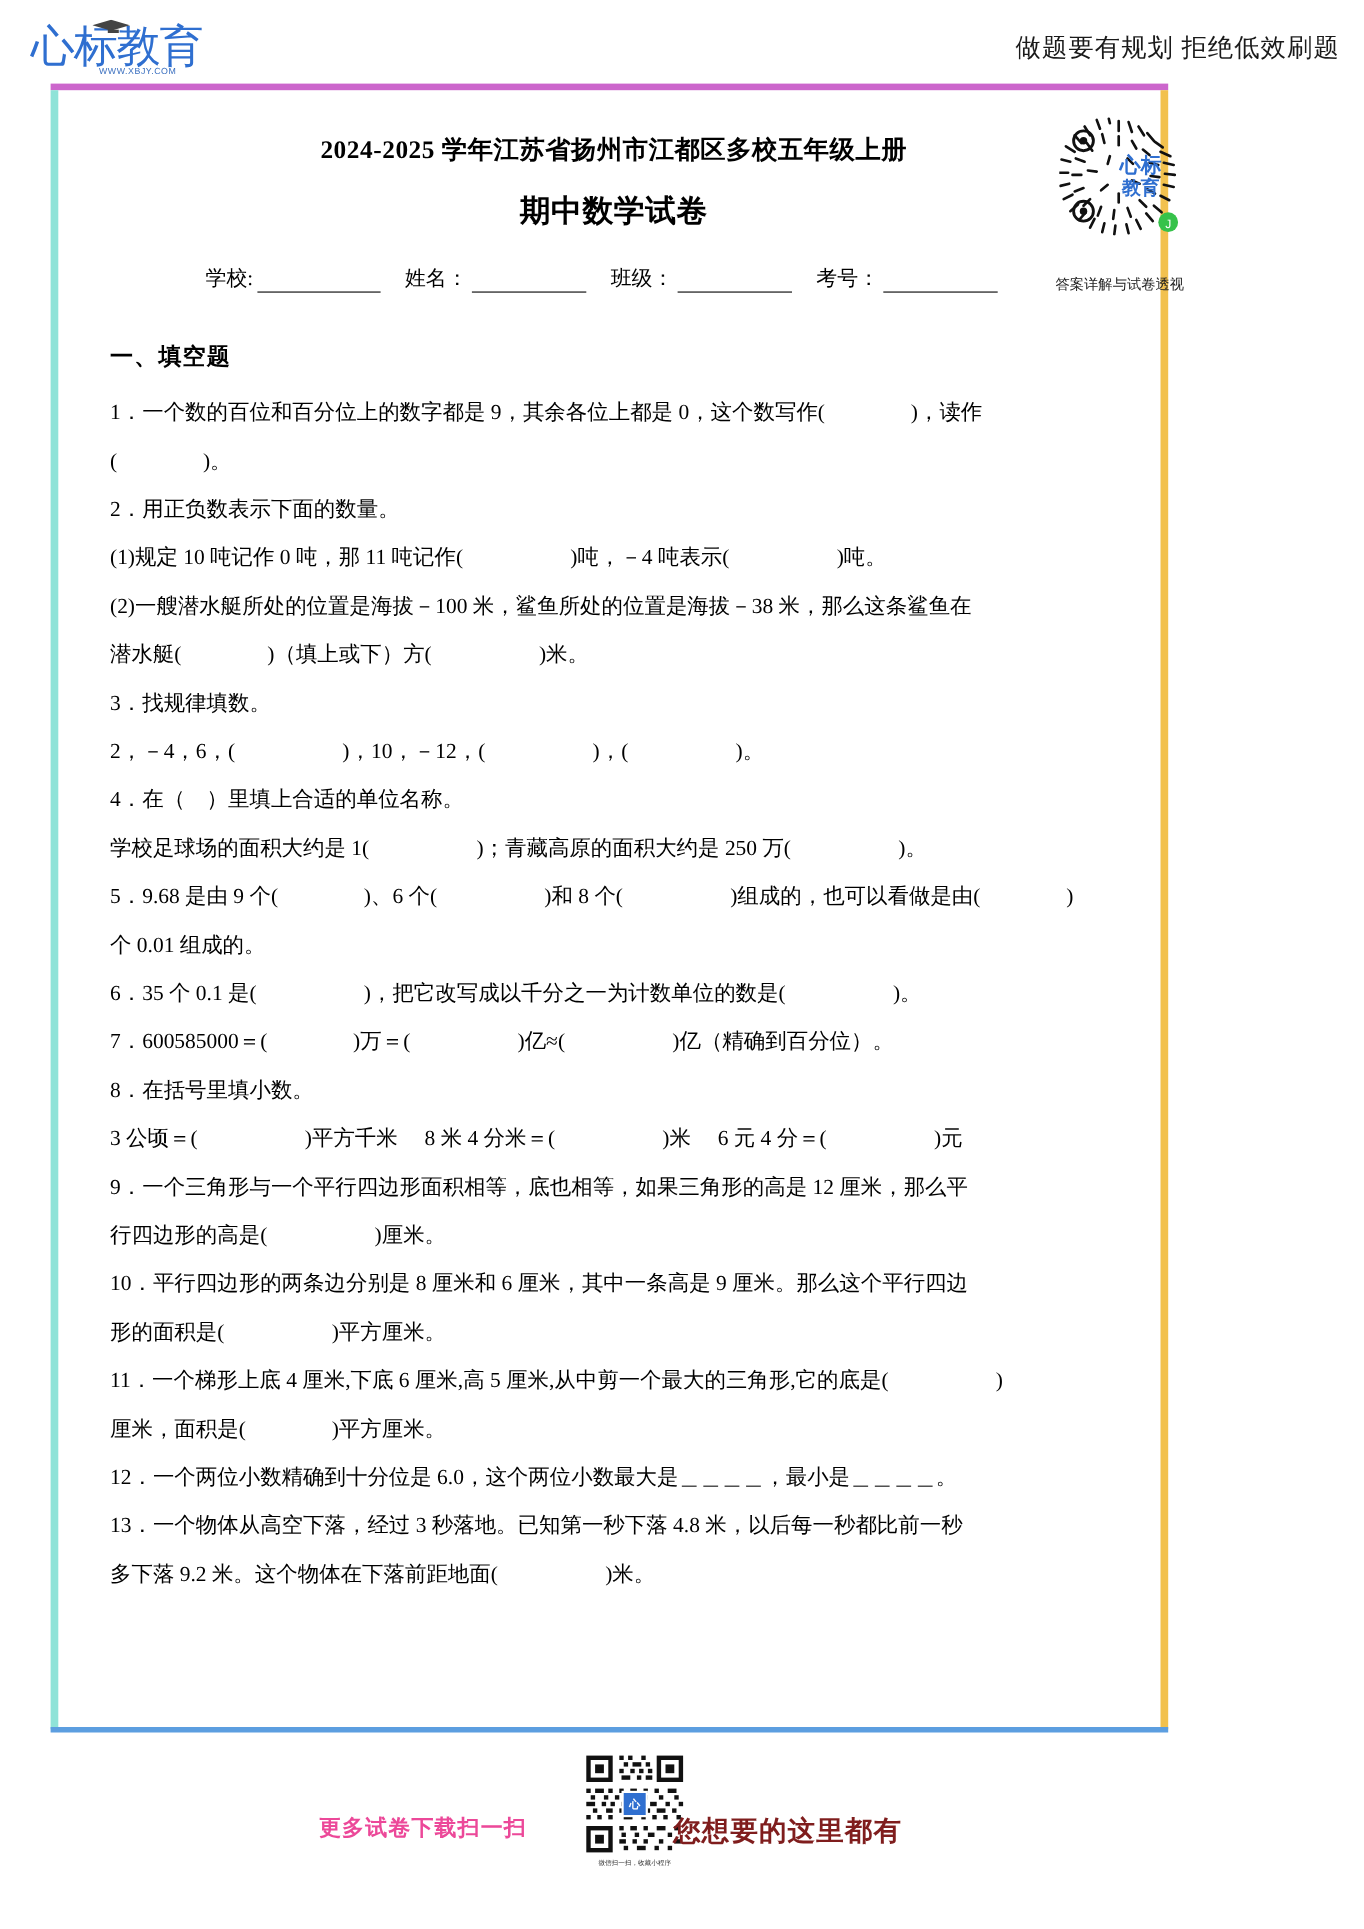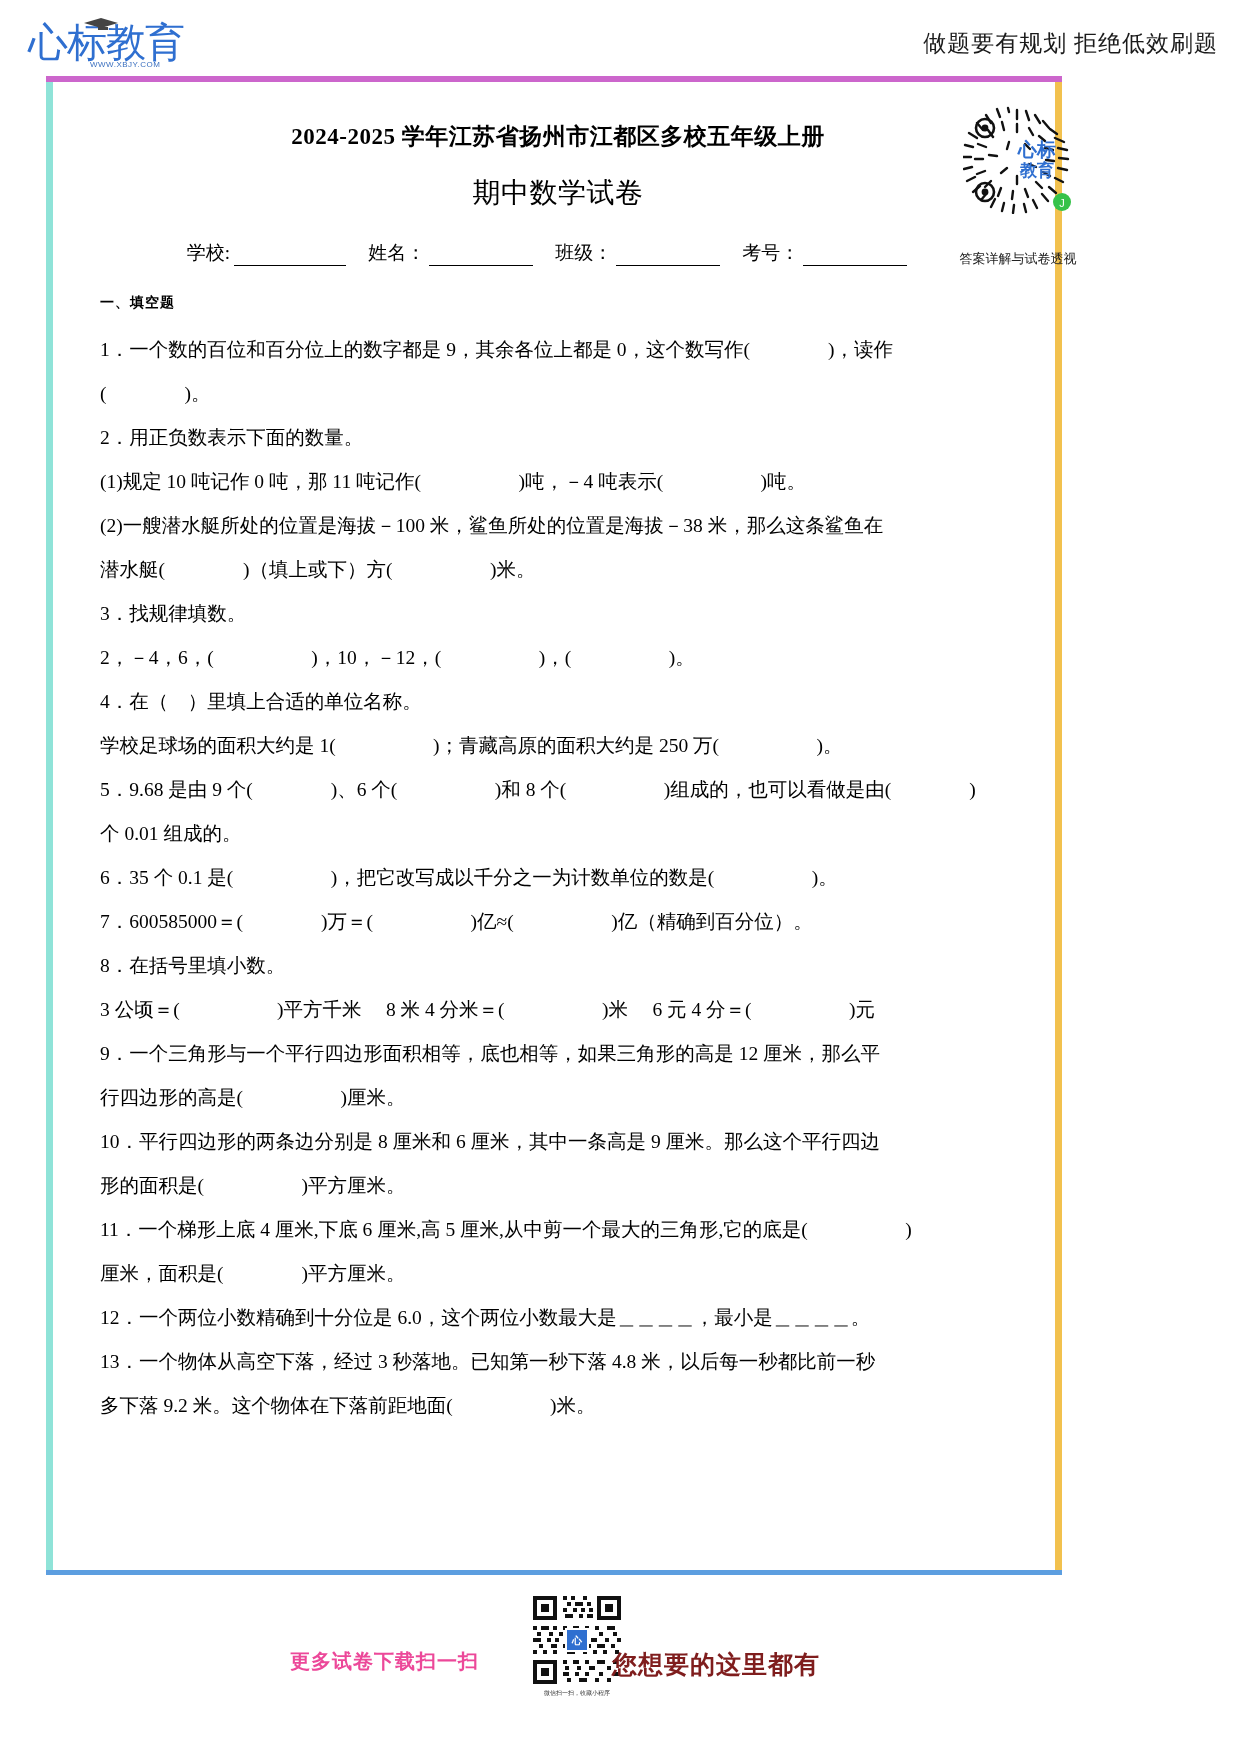--- a/index.html
+++ b/index.html
@@ -97,21 +97,21 @@
   .title-block { padding-top: 26px; text-align: center; }
   .title-line1 {
     font-size: 23px;
     font-weight: bold;
     letter-spacing: 0.5px;
     color: #000;
     line-height: 42px;
   }
   .title-line2 {
     font-size: 28px;
-    font-weight: normal;
+    font-weight: bold;
     letter-spacing: 0.5px;
     color: #000;
     line-height: 42px;
     margin-top: 14px;
   }
 
   .info-row {
     margin-top: 26px;
     text-align: center;
     font-size: 19px;
@@ -140,23 +140,23 @@
     left: 938px; top: 250px;
     width: 160px;
     text-align: center;
     font-size: 13px;
     color: #222;
     white-space: nowrap;
   }
 
   
   .section-title {
-    margin-top: 28px;
+    margin-top: 44px;
     margin-left: 38px;
-    font-size: 14px;
+    font-size: 21px;
     font-weight: bold;
     letter-spacing: 1px;
     color: #000;
   }
   .qlist { margin-top: 16px; margin-left: 38px; width: 920px; }
   .q {
     font-size: 19.5px;
     line-height: 44px;
     color: #000;
     text-align: justify;

